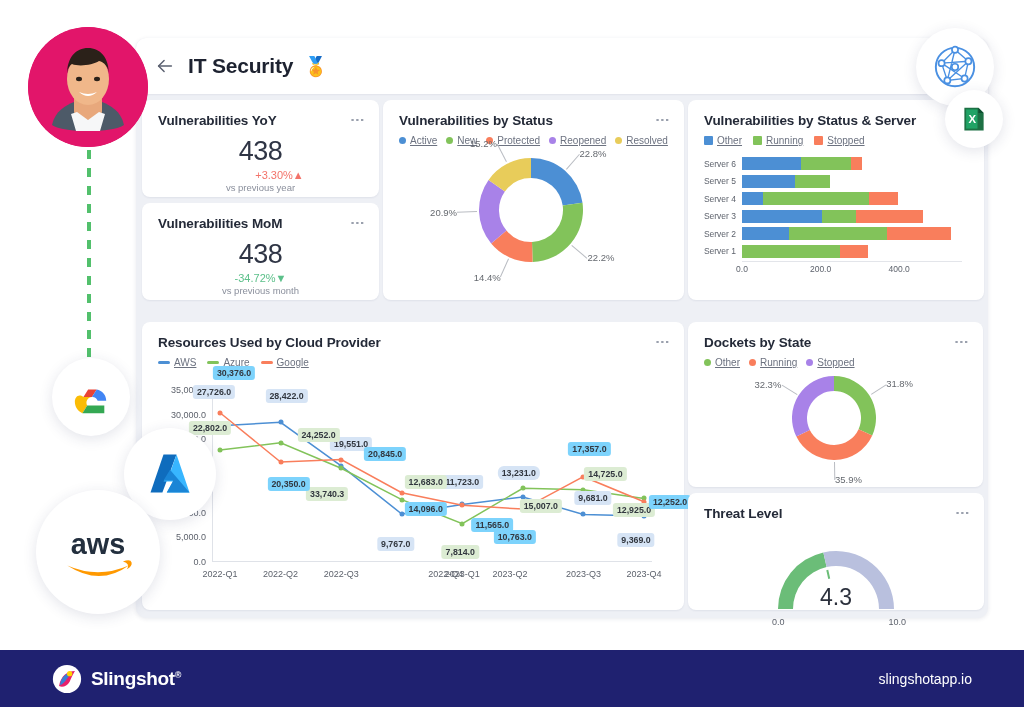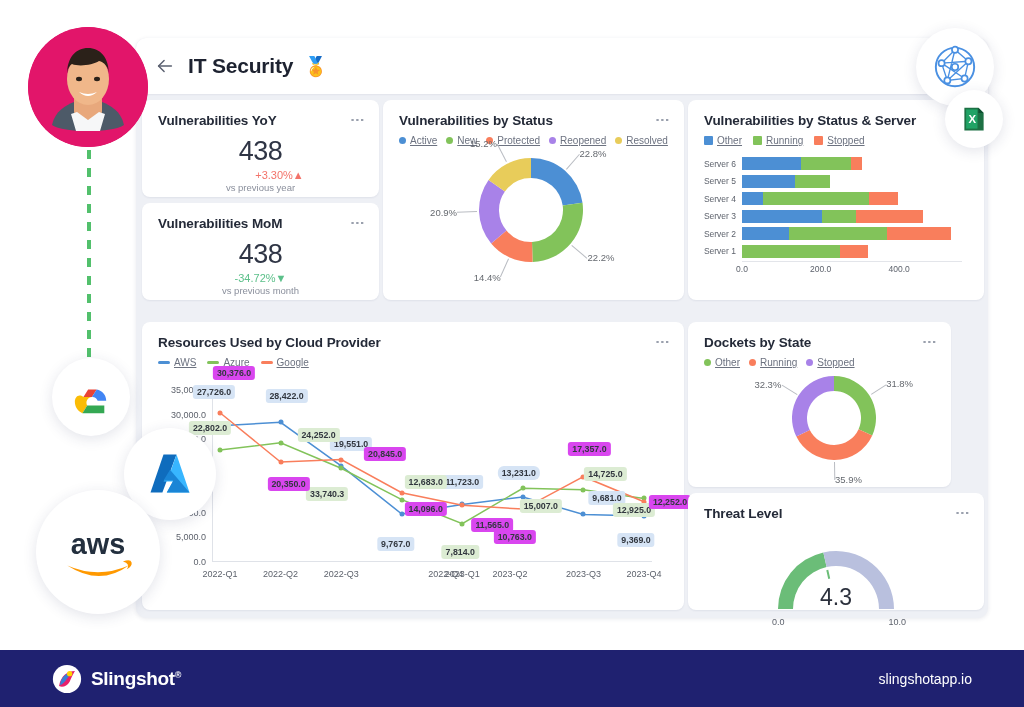--- a/index.html
+++ b/index.html
@@ -177,21 +177,21 @@
     transform: translate(-50%,-50%);
     font-size: 8.8px;
     font-weight: bold;
     color: #32373f;
     padding: 2px 4px;
     border-radius: 3px;
     white-space: nowrap;
   }
   .dlabel.aws    { background: #d6e4f5; }
   .dlabel.azure  { background: #dcecd3; }
-  .dlabel.google { background: #d946ef; }
+  .dlabel.google { background: #7dd3fc; }
 
   
   #gauge-wrap { position: relative; width: 160px; height: 92px; margin: 4px auto 0; }
   #gauge-value {
     position: absolute; left: 0; right: 0; bottom: 6px;
     text-align: center; font-size: 23px; color: #2c313d;
   }
   .gauge-end {
     position: absolute; bottom: -10px;
     font-size: 9px; color: #5d626c;
@@ -466,42 +466,42 @@
       <div class="dot" style="left: 250.286px; top: 115.166px; background: rgb(249, 126, 92);"></div>
       <div class="dot" style="left: 310.857px; top: 119.108px; background: rgb(249, 126, 92);"></div>
       <div class="dot" style="left: 371.429px; top: 86.7027px; background: rgb(249, 126, 92);"></div>
       <div class="dot" style="left: 432px; top: 111.79px; background: rgb(249, 126, 92);"></div>
       <div class="dlabel aws" style="left: 2px; top: 1.74651px;">27,726.0</div>
       <div class="dlabel aws" style="left: 74.5714px; top: 6.32617px;">28,422.0</div>
       <div class="dlabel aws" style="left: 139.143px; top: 53.9208px;">19,551.0</div>
       <div class="dlabel aws" style="left: 183.714px; top: 154.002px;">9,767.0</div>
       <div class="dlabel aws" style="left: 250.286px; top: 92.3898px;">11,723.0</div>
       <div class="dlabel aws" style="left: 306.857px; top: 82.9791px; border-radius: 6px;">13,231.0</div>
-      <div class="dlabel aws" style="left: 395px; top: 108.425px;">9,681.0</div>
+      <div class="dlabel aws" style="left: 381px; top: 108.425px;">9,681.0</div>
       <div class="dlabel aws" style="left: 424px; top: 149.958px;">9,369.0</div>
       <div class="dlabel azure" style="left: -2px; top: 37.9445px;">22,802.0</div>
       <div class="dlabel azure" style="left: 106.571px; top: 44.8187px;">24,252.0</div>
       <div class="dlabel azure" style="left: 115.143px; top: 104.275px;">33,740.3</div>
       <div class="dlabel azure" style="left: 213.714px; top: 91.6721px;">12,683.0</div>
       <div class="dlabel azure" style="left: 248.286px; top: 161.6px;">7,814.0</div>
       <div class="dlabel azure" style="left: 328.857px; top: 116.251px;">15,007.0</div>
       <div class="dlabel azure" style="left: 393.429px; top: 83.6371px;">14,725.0</div>
       <div class="dlabel azure" style="left: 422px; top: 120.483px;">12,925.0</div>
       <div class="dlabel google" style="left: 22px; top: -17.2763px;">30,376.0</div>
       <div class="dlabel google" style="left: 76.5714px; top: 93.9943px;">20,350.0</div>
       <div class="dlabel google" style="left: 173.143px; top: 63.5617px;">20,845.0</div>
       <div class="dlabel google" style="left: 213.714px; top: 118.728px;">14,096.0</div>
       <div class="dlabel google" style="left: 280.286px; top: 135.166px;">11,565.0</div>
       <div class="dlabel google" style="left: 302.857px; top: 147.108px;">10,763.0</div>
       <div class="dlabel google" style="left: 377.429px; top: 58.7027px;">17,357.0</div>
       <div class="dlabel google" style="left: 458px; top: 111.79px;">12,252.0</div>
     </div>
 </div>
 
-<div class="card" style="left:688px; top:322px; width:263px; height:165px;">
+<div class="card" style="left:688px; top:322px; width:295px; height:165px;">
   <div class="card-head">
     <span class="card-title">Dockets by State</span>
     <span class="kebab">⋮</span>
   </div>
   <div class="legend compact" id="legend-dockets">
       <span class="legend-item">
         <span class="legend-dot" style="background: rgb(130, 195, 90);"></span>
         <span class="legend-label">Other</span>
       </span>
       <span class="legend-item">

